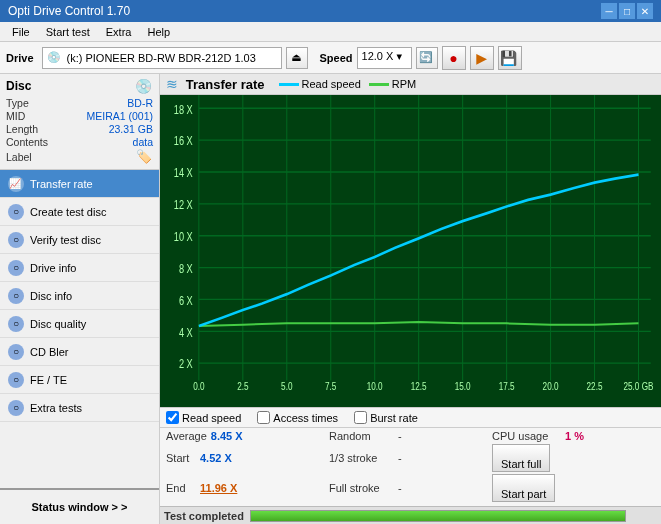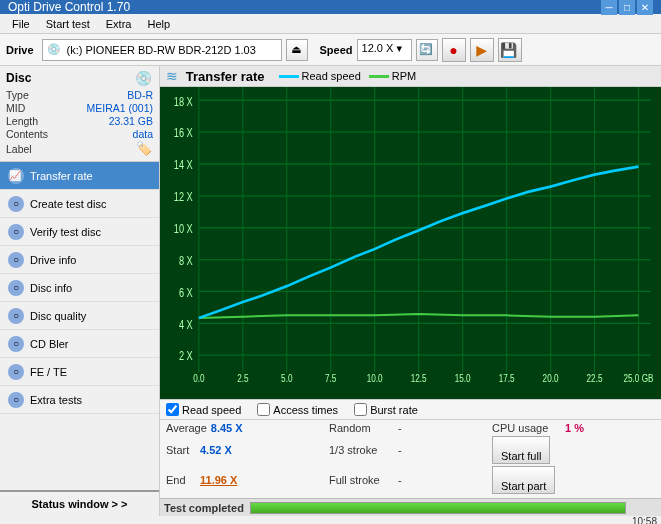--- a/index.html
+++ b/index.html
@@ -8,21 +8,21 @@
       height: 524px;
       font-family: 'Segoe UI', Tahoma, Geneva, Verdana, sans-serif;
       font-size: 11px;
       background: #f0f0f0;
       overflow: hidden;
     }
     
     .titlebar {
       background: #2b6bb5;
       color: white;
-      height: 14px;
+      height: 22px;
       display: flex;
       align-items: center;
       padding: 0 8px;
       font-size: 12px;
     }
     .titlebar-title { flex: 1; }
     .titlebar-btn {
       width: 16px; height: 16px;
       display: inline-flex; align-items: center; justify-content: center;
       margin-left: 2px;
@@ -152,21 +152,21 @@
     .nav-item-icon {
       width: 16px; height: 16px;
       border-radius: 50%;
       display: flex; align-items: center; justify-content: center;
       font-size: 10px;
       flex-shrink: 0;
     }
     .nav-item.active .nav-item-icon { background: rgba(255,255,255,0.3); }
     .nav-item:not(.active) .nav-item-icon { background: #88aadd; }
     .status-btn {
-      height: 26px;
+      height: 36px;
       background: #f0f0f0;
       border-top: 2px solid #999;
       display: flex; align-items: center; justify-content: center;
       cursor: pointer;
       font-size: 11px;
       font-weight: bold;
     }
     
     .chart-area {
       flex: 1;

